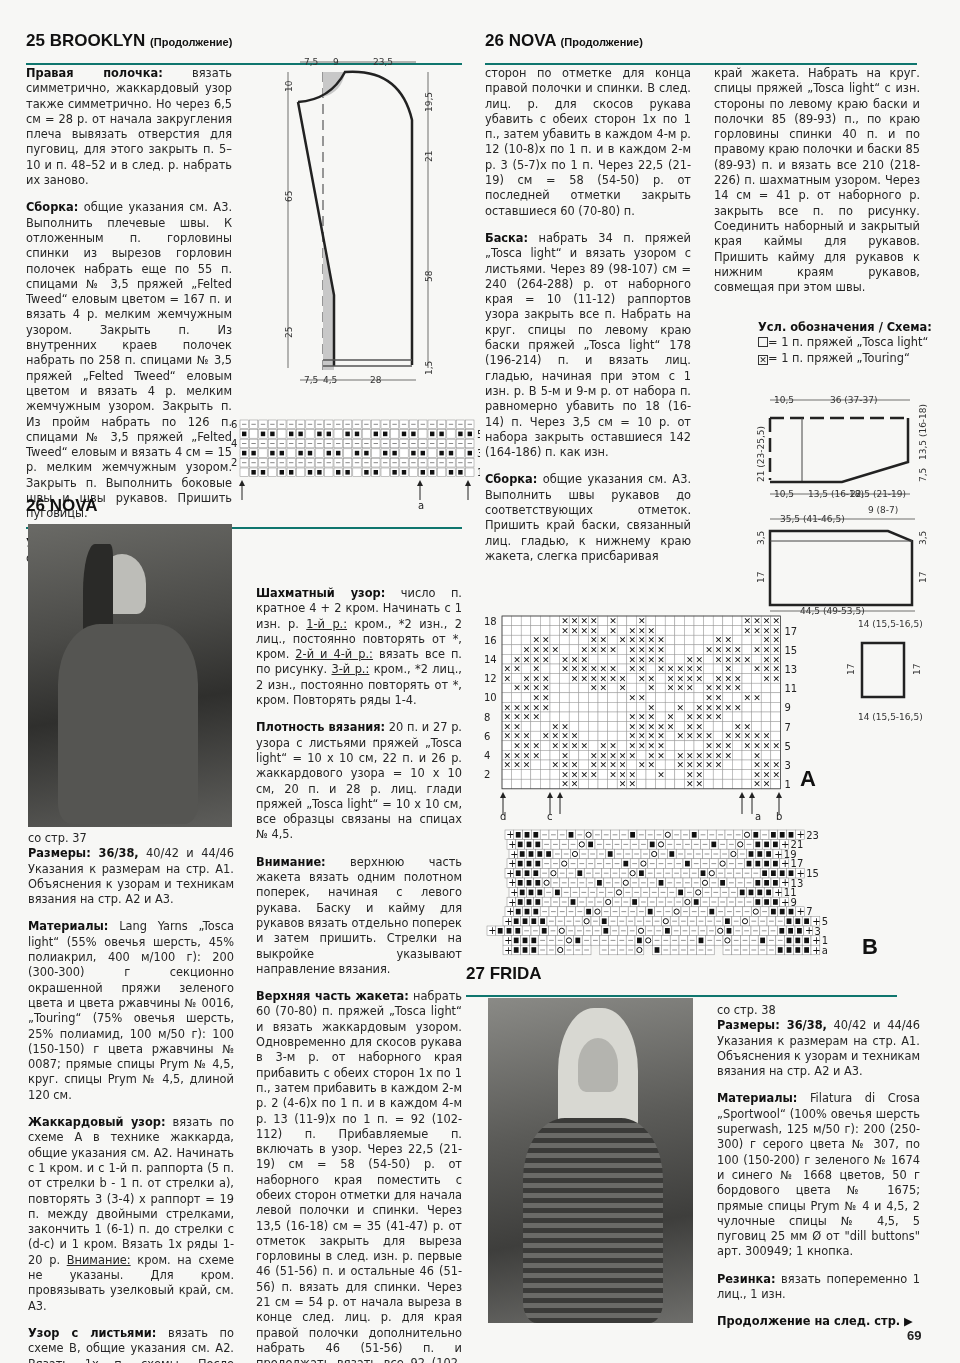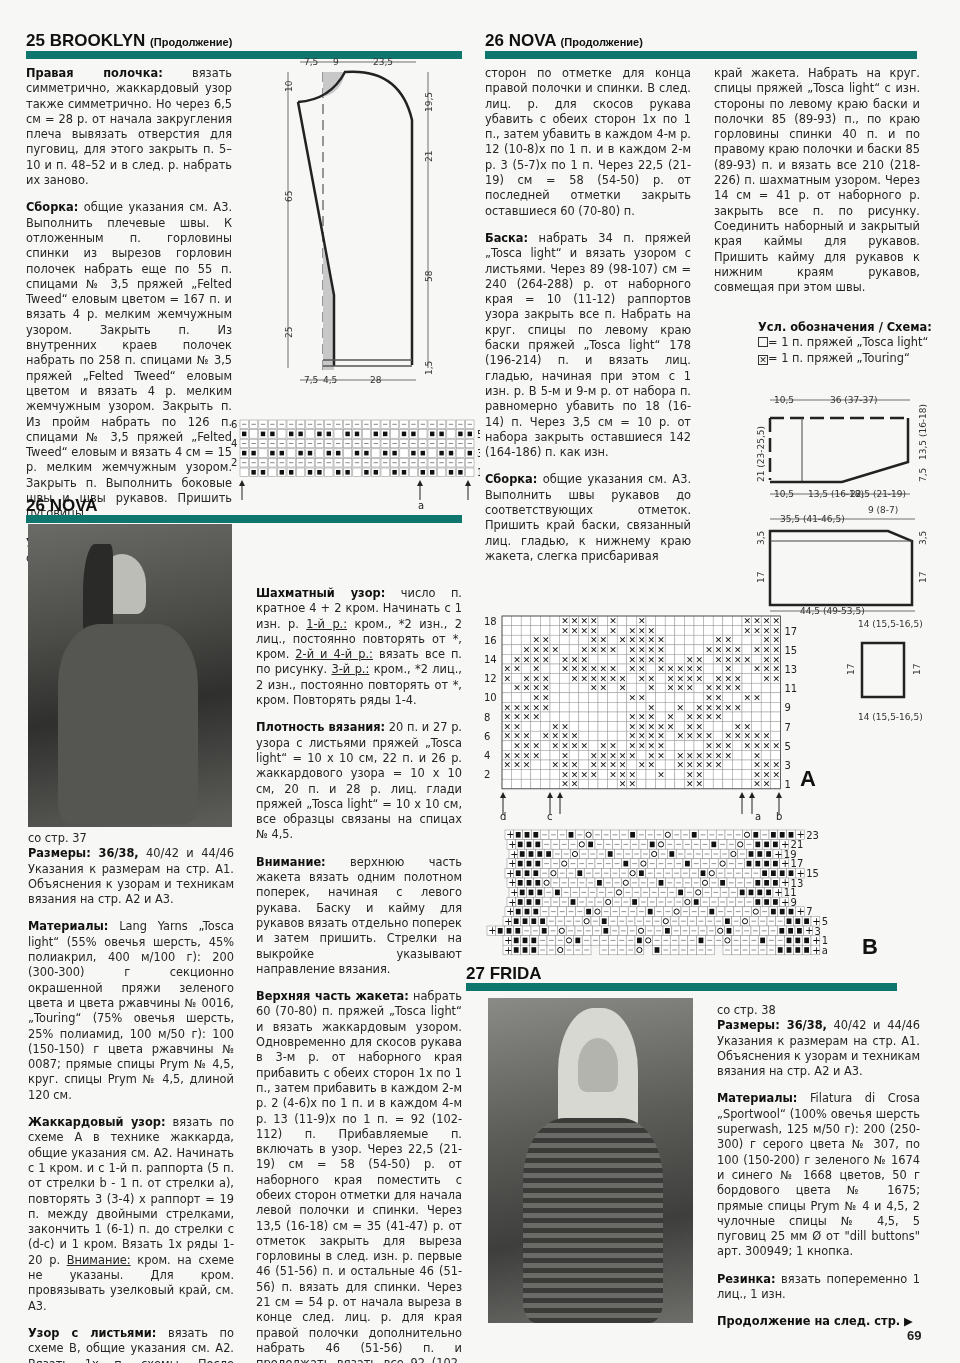--- a/index.html
+++ b/index.html
@@ -1,18 +1,18 @@
 <!DOCTYPE html>
 <html><head>
 <meta charset="utf-8">
 <style>
   * { box-sizing: border-box; margin: 0; padding: 0; }
   html, body { width: 960px; height: 1363px; background: #f7f7f5; }
   body { position: relative; font-family: "DejaVu Sans", sans-serif; color: #1f1f1f; overflow: hidden; }
-  .sec-title { position: absolute; font-family: "Liberation Sans", sans-serif; font-weight: 700; font-size: 17px; color: #111; border-bottom: 8px solid #0f766e; line-height: 18px; padding-bottom: 0; }
+  .sec-title { position: absolute; font-family: "Liberation Sans", sans-serif; font-weight: 700; font-size: 17px; color: #111; border-bottom: 2px solid #0f766e; line-height: 18px; padding-bottom: 12px; }
   .sec-title .sub { font-size: 11px; font-weight: 700; }
   .txt { position: absolute; font-size: 11.4px; line-height: 15.3px; text-align: justify; color: #262626; }
   .txt p { margin-bottom: 12px; }
   .txt b { color: #111; }
   .txt u { text-decoration: underline; }
   .photo { position: absolute; background: linear-gradient(160deg, #5a5a58 0%, #3b3b3a 40%, #6e6e6c 70%, #4a4a48 100%); overflow: hidden; }
   .photo .fig { position: absolute; border-radius: 50% 50% 20% 20%; }
   .grid-svg { position: absolute; }
   .lbl { font-family: "DejaVu Sans", sans-serif; font-size: 10px; fill: #222; }
   .dim { font-family: "DejaVu Sans", sans-serif; font-size: 9px; fill: #333; }

